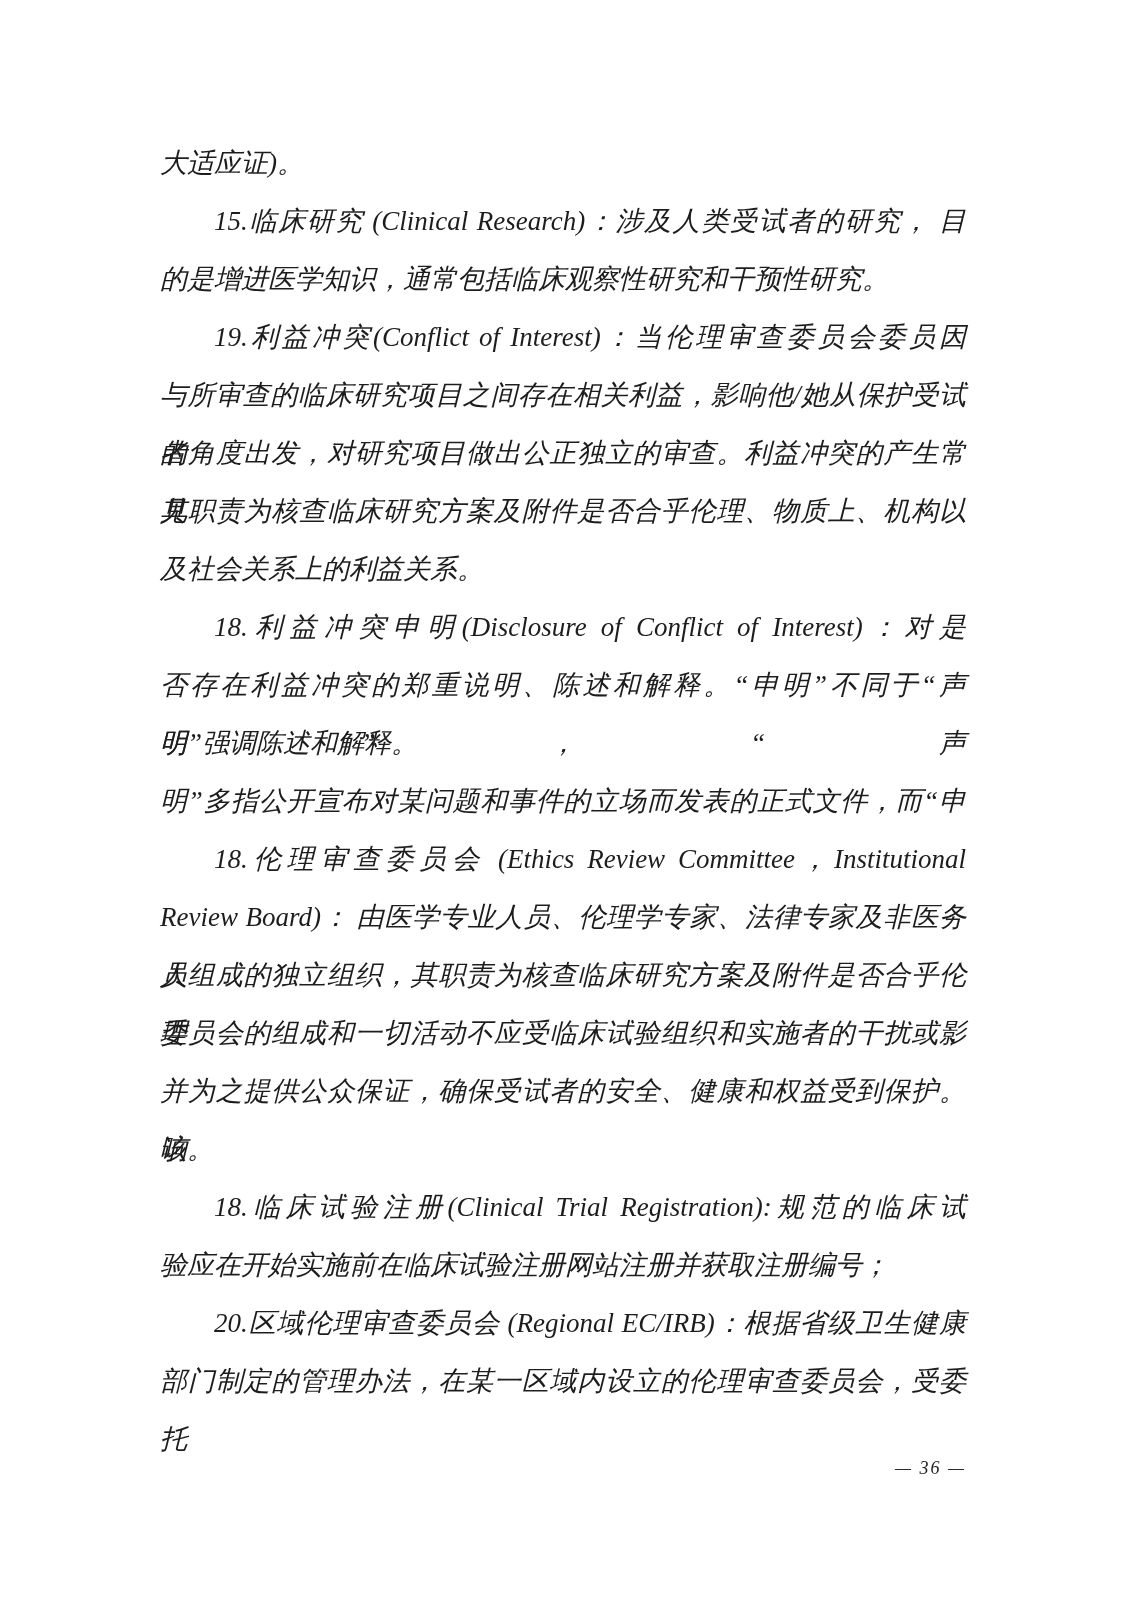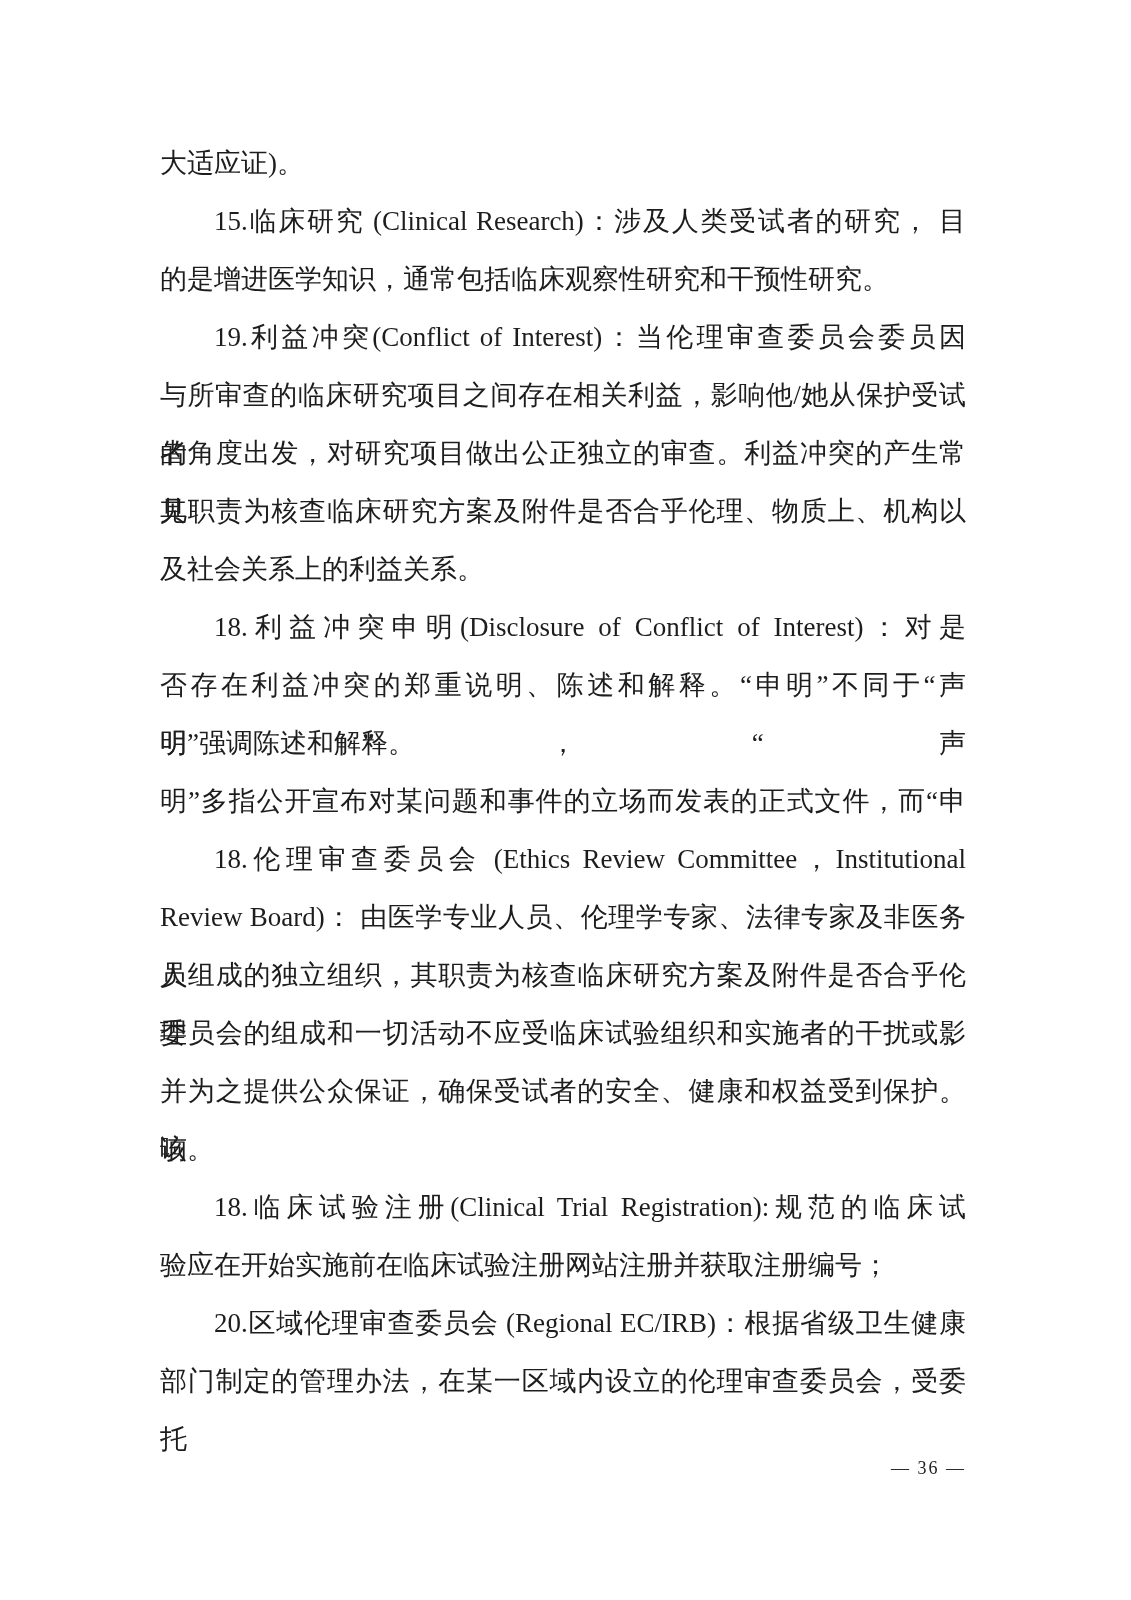--- a/index.html
+++ b/index.html
@@ -7,20 +7,21 @@
     background: #e8e8e8;
     font-family: "Liberation Serif", "DejaVu Serif", serif;
   }
   .page {
     position: relative;
     width: 1131px;
     height: 1600px;
     margin: 0 auto;
     background: #ffffff;
     overflow: hidden;
+    font-style: italic;
   }
   .content {
     position: absolute;
     left: 160px;
     top: 134px;
     width: 806px;
     color: #1d1d1d;
     font-size: 27px;
   }
   .paragraph { }

